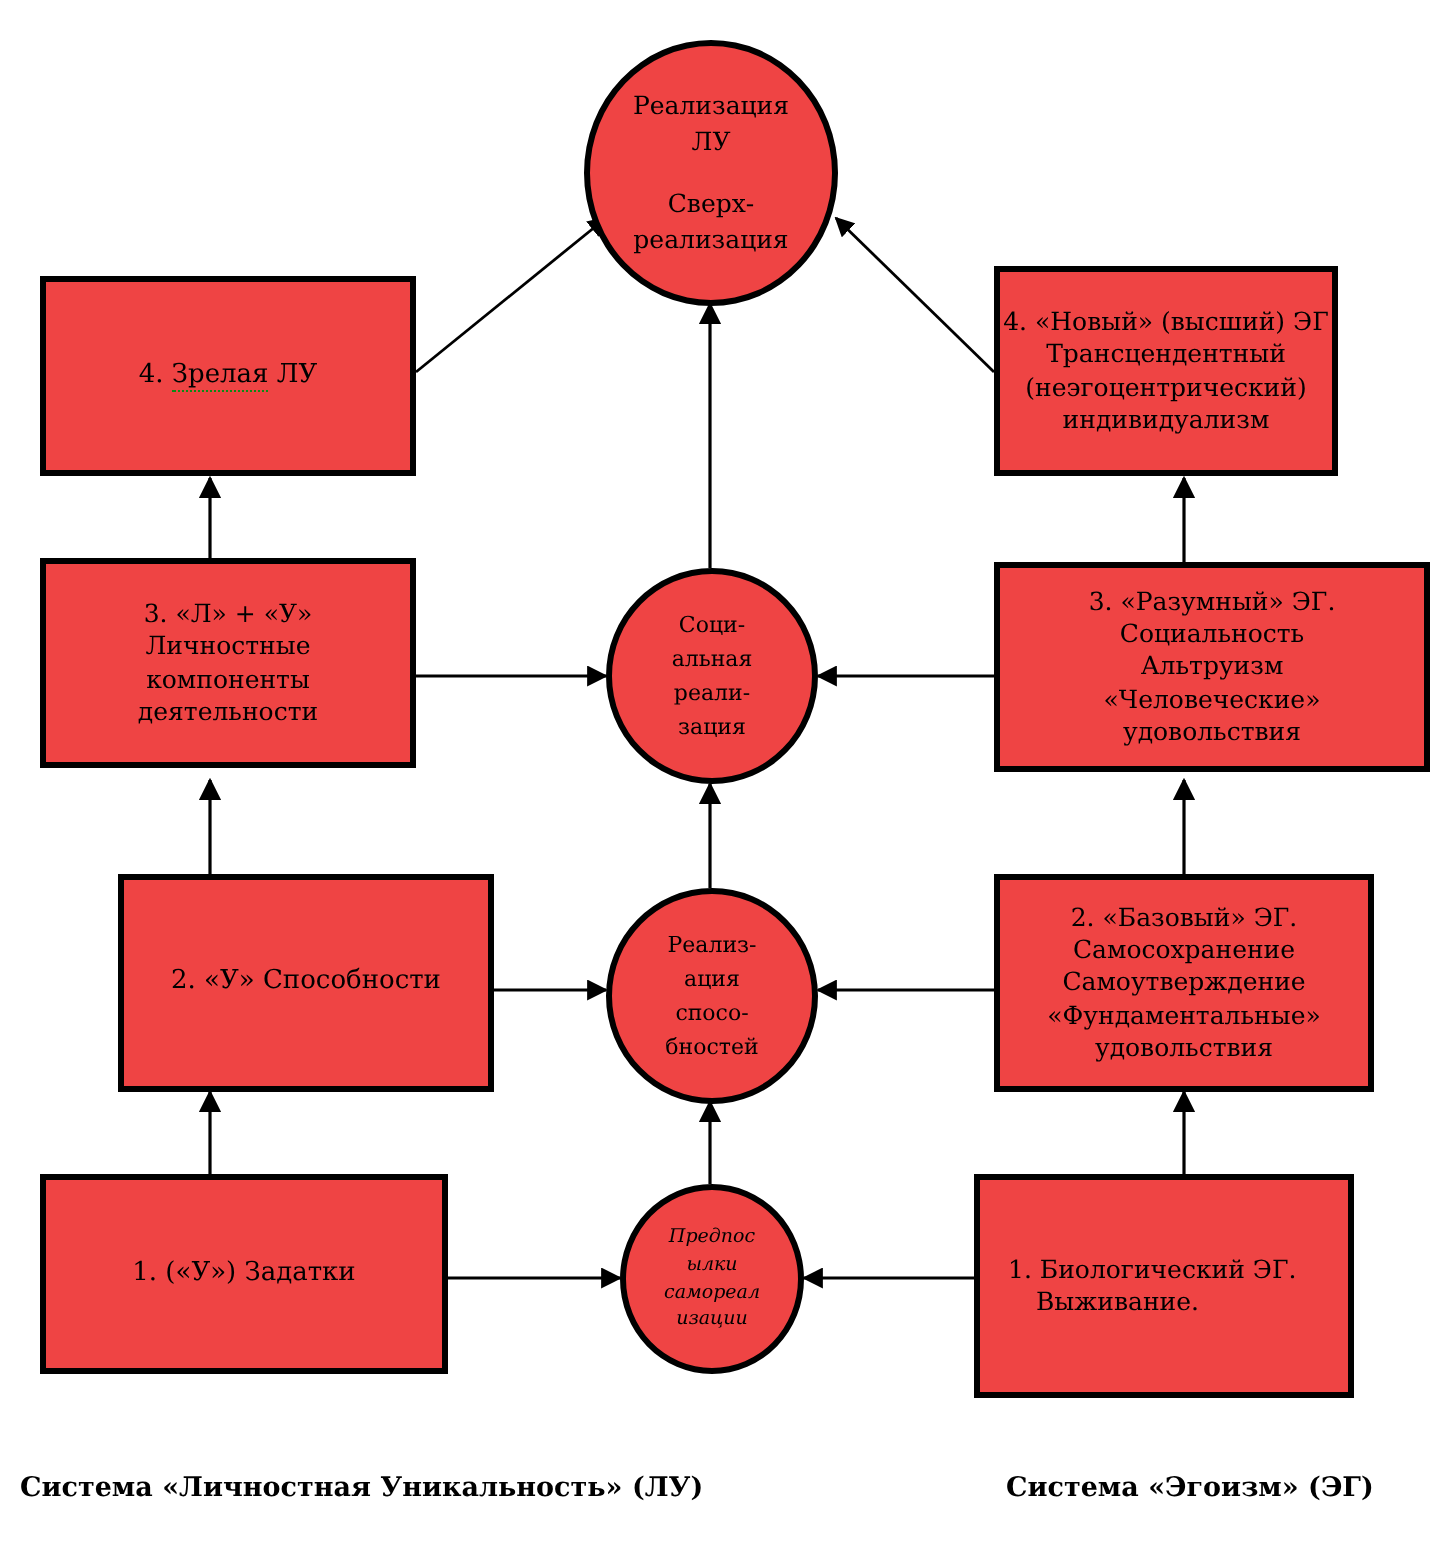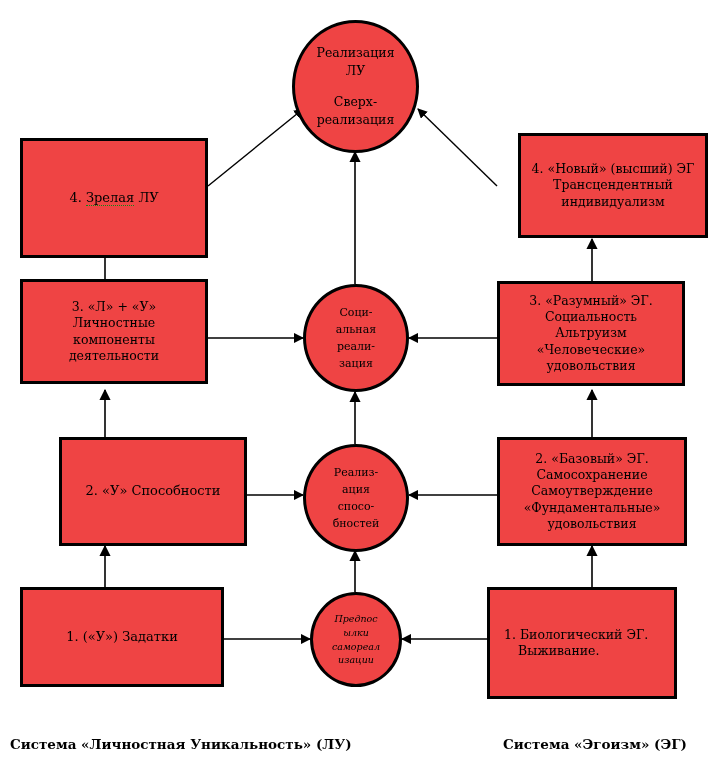--- a/index.html
+++ b/index.html
@@ -111,40 +111,41 @@
   </svg>
 
   <div class="node ellipse ellipse-big" style="left:292px; top:20px; width:127px; height:133px;">
     <span class="line">Реализация</span>
     <span class="line">ЛУ</span>
     <span class="line gap-top"></span>
     <span class="line">Сверх-</span>
     <span class="line">реализация</span>
   </div>
 
-  <div class="node box" style="left:20px; top:138px; width:188px; height:120px;">
+  <div class="node box" style="left:20px; top:138px; width:188px; height:100px;">
     <span class="line">
       <span>4. </span><span class="spell">Зрелая</span><span> ЛУ</span>
     </span>
   </div>
 
-  <div class="node box box-small" style="left:497px; top:133px; width:190px; height:105px;margin-left:21px;">
+  <div class="node box box-small" style="left:497px; top:133px; width:172px; height:105px;">
     <span class="line">4. «Новый» (высший) ЭГ</span>
     <span class="line">Трансцендентный</span>
+    <span class="line">(неэгоцентрический)</span>
     <span class="line">индивидуализм</span>
   </div>
 
   <div class="node box box-small" style="left:20px; top:279px; width:188px; height:105px;">
     <span class="line">3. «Л» + «У»</span>
     <span class="line">Личностные</span>
     <span class="line">компоненты</span>
     <span class="line">деятельности</span>
   </div>
 
-  <div class="node box box-small" style="left:497px; top:281px; width:188px; height:105px;">
+  <div class="node box box-small" style="left:497px; top:281px; width:218px; height:105px;">
     <span class="line">3. «Разумный»  ЭГ.</span>
     <span class="line">Социальность</span>
     <span class="line">Альтруизм</span>
     <span class="line">«Человеческие»</span>
     <span class="line">удовольствия</span>
   </div>
 
   <div class="node ellipse" style="left:303px; top:284px; width:106px; height:108px;">
     <span class="line">Соци-</span>
     <span class="line">альная</span>

